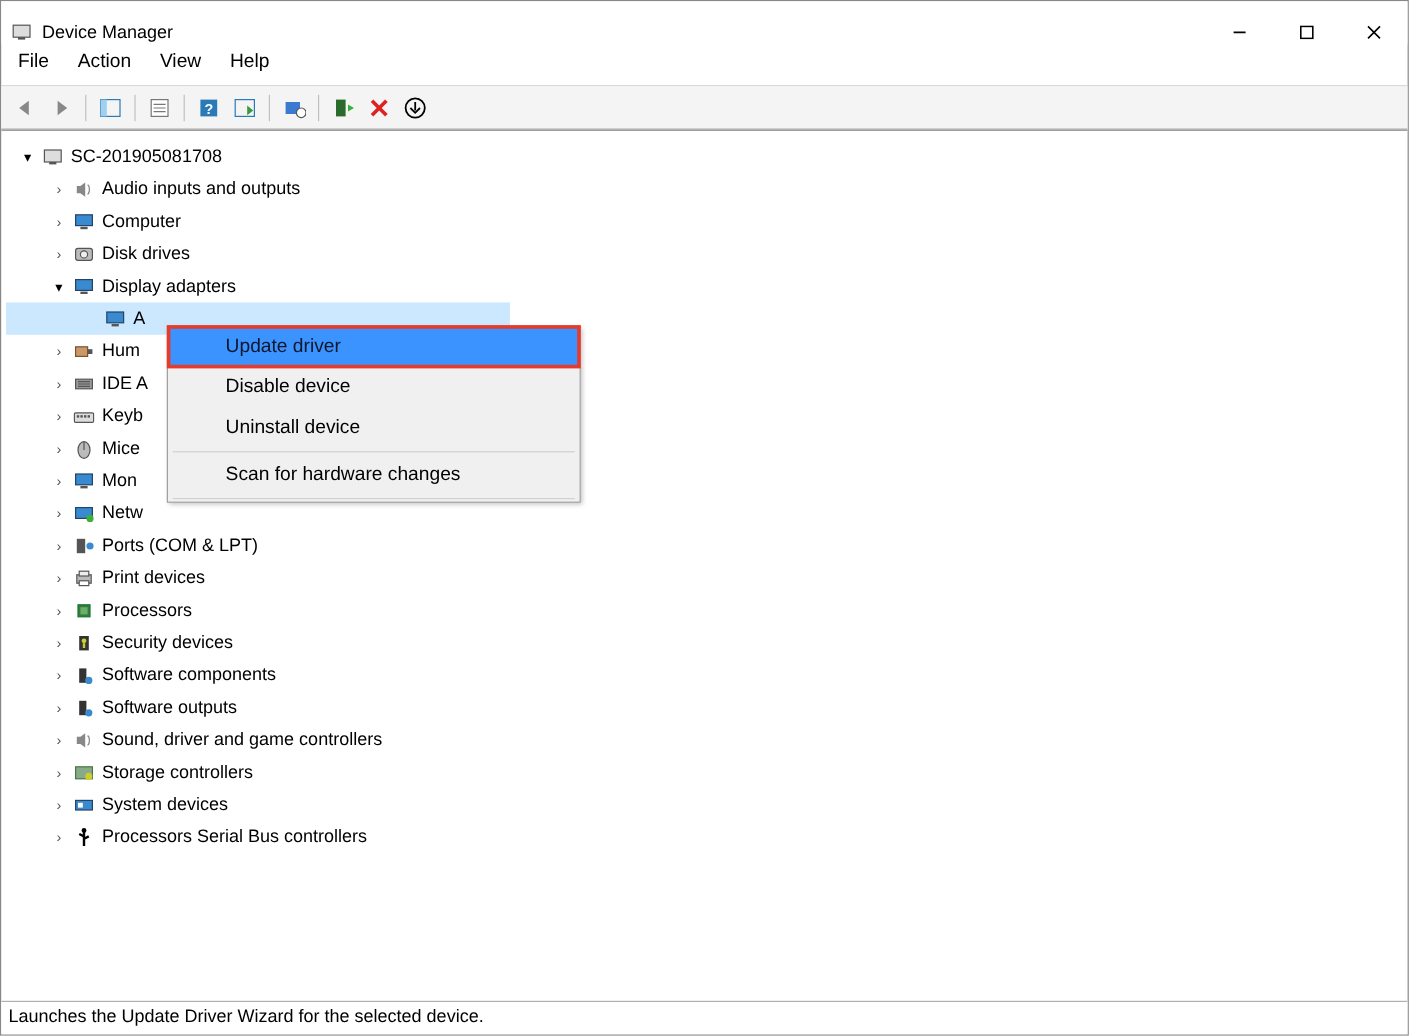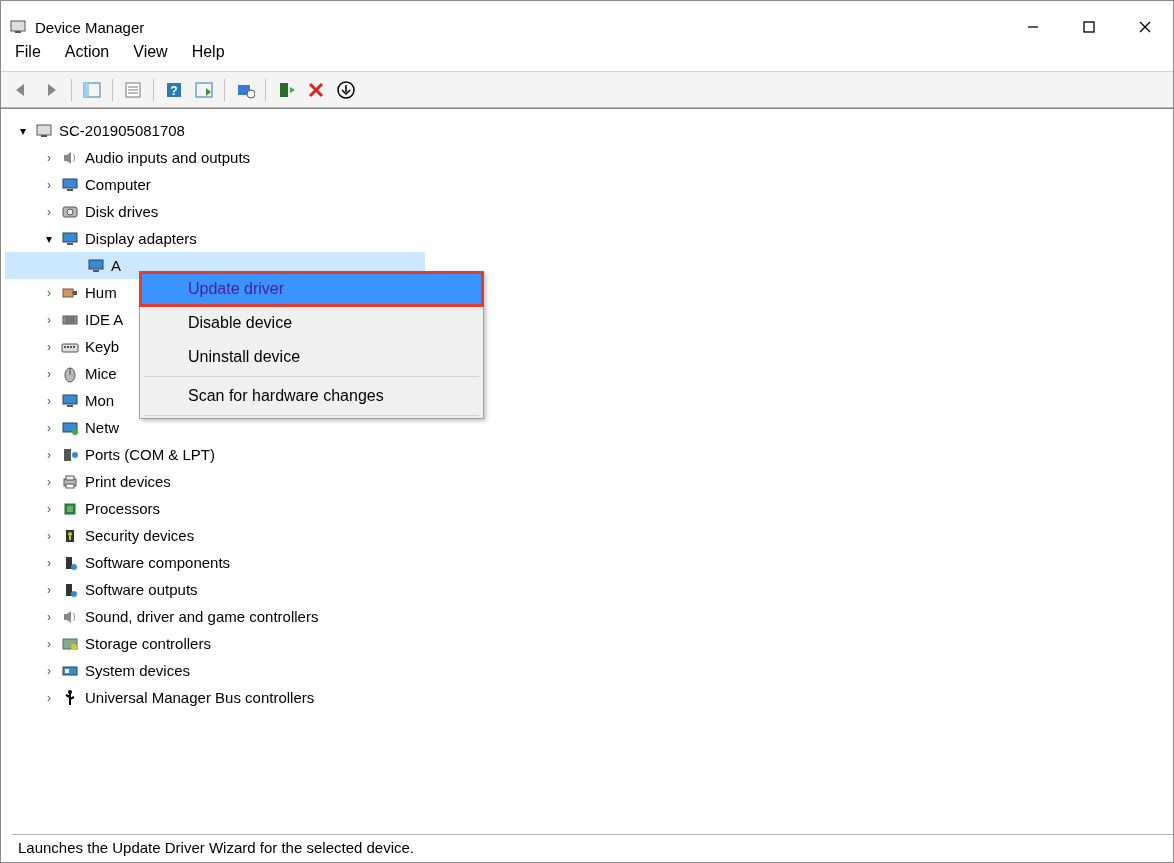--- a/index.html
+++ b/index.html
@@ -18,24 +18,24 @@
 .node { display: flex; align-items: center; height: 27px; padding-left: 0; }
 .node .arrow { width: 20px; text-align: center; color: #555; font-size: 12px; }
 .node .arrow.open { color: #000; }
 .node .nicon { width: 22px; display: inline-flex; align-items: center; justify-content: center; margin-right: 4px; }
 .node.level0 { padding-left: 8px; }
 .node.level1 { padding-left: 34px; }
 .node.level2 { padding-left: 60px; }
 .node.selected { background: #cce8ff; }
 .ctxmenu { position: absolute; left: 138px; top: 270px; width: 345px; background: #f0f0f0; border: 1px solid #a0a0a0; box-shadow: 2px 2px 4px rgba(0,0,0,.25); z-index: 10; }
 .ctxitem { padding: 8px 16px 8px 48px; font-size: 16px; position: relative; }
-.ctxitem.hl { background: #3a93ff; color: #4c1d95; outline: 3px solid #e63a2a; outline-offset: -2px; }
+.ctxitem.hl { background: #3a93ff; color: #0f172a; outline: 3px solid #e63a2a; outline-offset: -2px; }
 .ctxsep { height: 1px; background: #d0d0d0; margin: 2px 4px; }
 .ctxitem.bold { font-weight: bold; }
-.statusbar { position: absolute; bottom: 0; left: 0; right: 0; height: 28px; border-top: 1px solid #b0b0b0; padding: 4px 6px; font-size: 15px; background: #fff; margin-left: 11px; }
+.statusbar { position: absolute; bottom: 0; left: 0; right: 0; height: 28px; border-top: 1px solid #b0b0b0; padding: 4px 6px; font-size: 15px; background: #fff; }
 svg { display: block; }
 </style>
 </head>
 <body>
 
 <div class="titlebar">
   <span class="ticon">
     <svg width="18" height="18" viewBox="0 0 18 18">
         <rect x="2" y="3" width="14" height="10" fill="#ddd" stroke="#555"></rect>
         <rect x="6" y="13" width="6" height="2" fill="#555"></rect>
@@ -358,21 +358,21 @@
       </div>
       <div class="node level1">
         <span class="arrow ">›</span>
         <span class="nicon">
           <svg width="18" height="18" viewBox="0 0 18 18">
             <line x1="9" y1="2" x2="9" y2="16" stroke="#000" stroke-width="2"></line>
             <circle cx="9" cy="3" r="2" fill="#000"></circle>
             <path d="M9 8l-4-2M9 10l4-2" stroke="#000" stroke-width="2"></path>
           </svg>
         </span>
-        <span>Universal Manager Bus controllers</span>
+        <span>Processors Serial Bus controllers</span>
       </div>
     </div>
 </div>
 
 <div class="ctxmenu">
   <div class="ctxitem hl"><span>Update driver</span></div>
   <div class="ctxitem"><span>Disable device</span></div>
   <div class="ctxitem"><span>Uninstall device</span></div>
   <div class="ctxsep"></div>
   <div class="ctxitem"><span>Scan for hardware changes</span></div>

